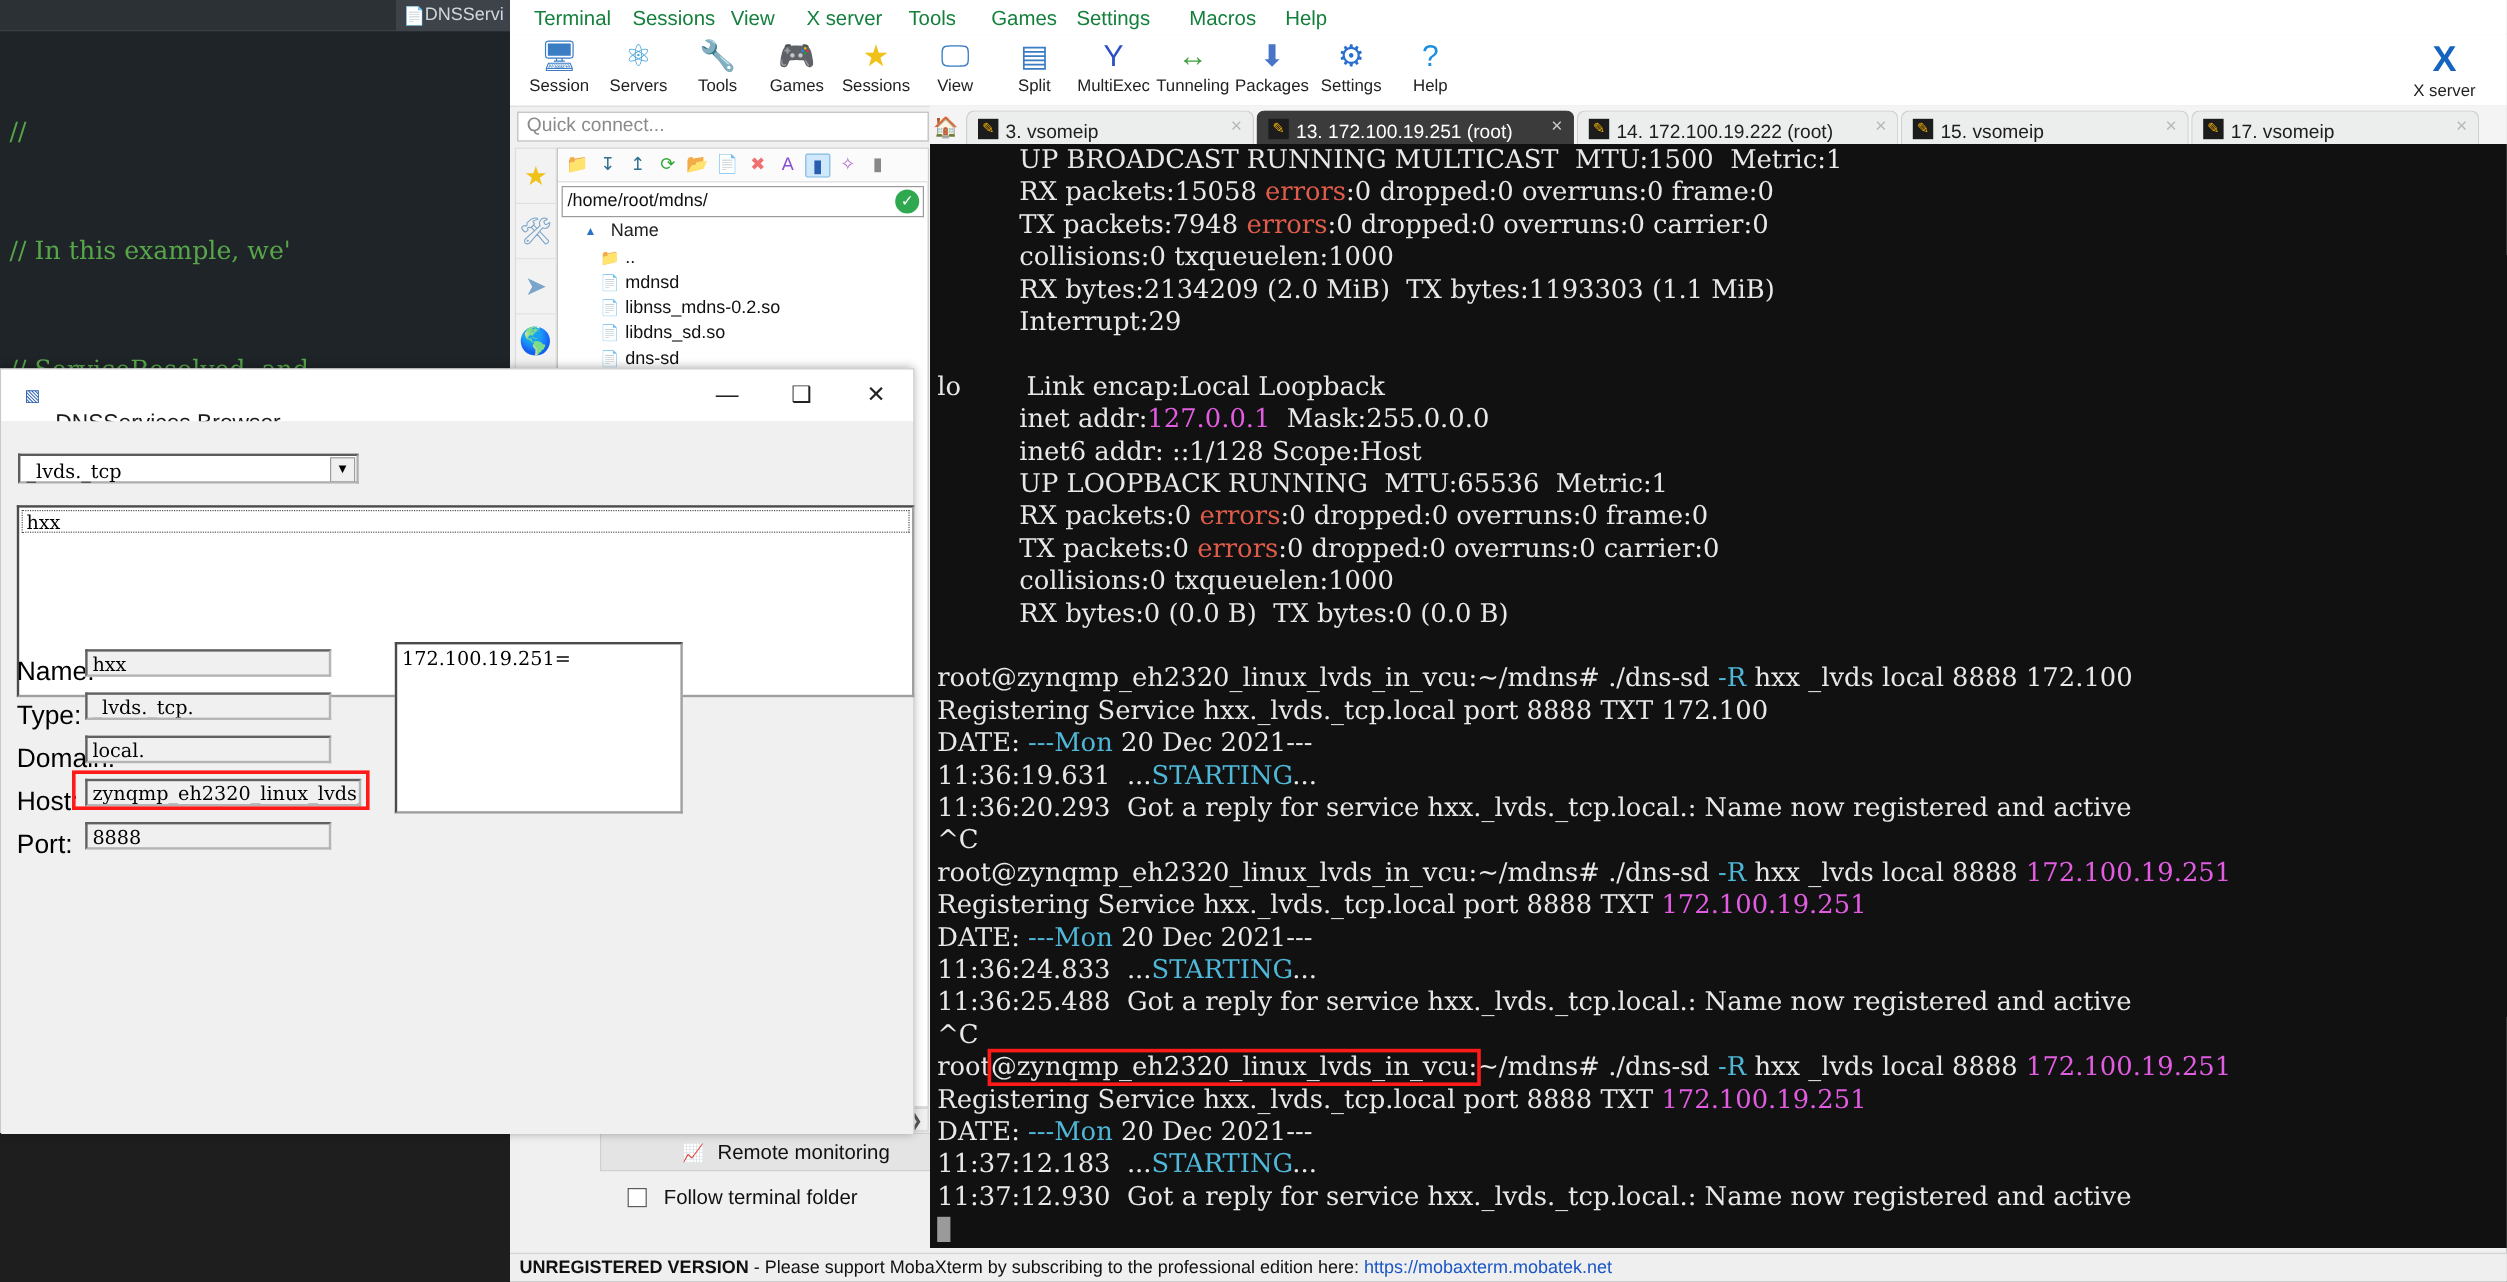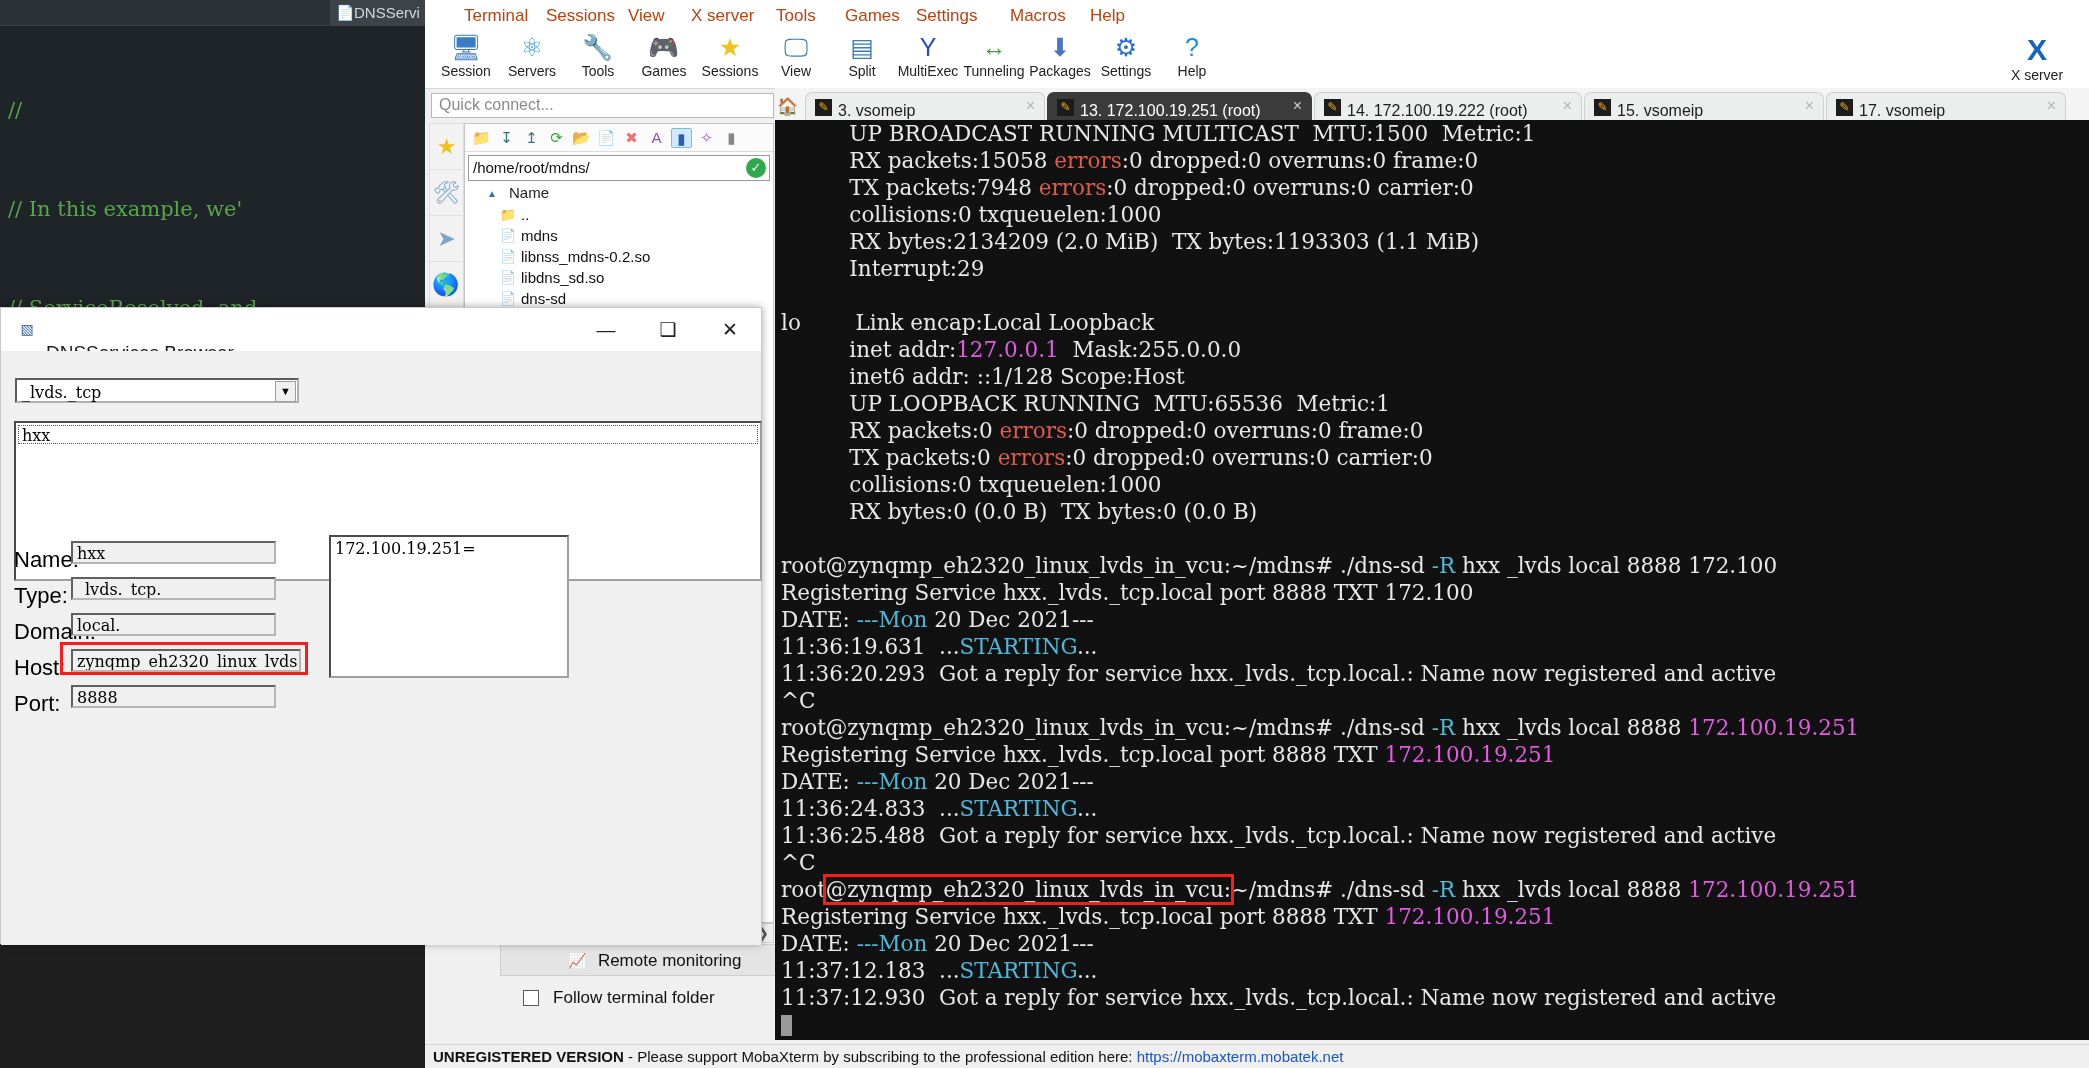--- a/index.html
+++ b/index.html
@@ -13,21 +13,21 @@
   #editor-tab .tabicon{ position:absolute; left:6px; top:4px; width:14px; height:14px; }
   #editor-code{ position:absolute; left:0; top:28px; width:430px; height:282px; color:#d4d4d4;
                 font-family:"DejaVu Serif", serif; font-size:21px; line-height:33px; white-space:pre; overflow:hidden; }
   #editor-code .cm{ color:#57a64a; }
   #editor-code .ln{ display:block; padding-left:8px;}
 
   
   #moba{ position:absolute; left:425px; top:0; width:1664px; height:1068px; background:#f0f0f0; }
 
   #menubar{ position:absolute; left:0; top:0; width:100%; height:29px; background:#fff; }
-  #menubar .mi{ position:absolute; top:4px; font-size:17px; color:#c2410c; padding:2px 6px; white-space:nowrap;margin-left:19px;}
+  #menubar .mi{ position:absolute; top:4px; font-size:17px; color:#15803d; padding:2px 6px; white-space:nowrap;}
 
   #toolbar{ position:absolute; left:0; top:29px; width:100%; height:60px; background:#fff; border-bottom:1px solid #d8d8d8;}
   .tbitem{ position:absolute; top:2px; width:66px; text-align:center; }
   .tbitem .glyph{ display:block; height:32px; line-height:32px; font-size:25px; }
   .tbitem .lbl{ display:block; font-size:14px; color:#222; white-space:nowrap; }
   #xserver-badge{ position:absolute; right:10px; top:4px; width:84px; text-align:center;}
   #xserver-badge .glyph{ display:block; font-size:30px; color:#1565c0; font-weight:bold; height:34px; line-height:34px;}
   #xserver-badge .lbl{ display:block; font-size:14px; color:#222;}
 
   
@@ -233,21 +233,21 @@
     <div id="fb-colhead">
       <span class="arrow">▲</span>
       <span class="nm">Name</span>
     </div>
     <div class="fbrow">
       <span class="ico" style="color:#3b9a46">📁</span>
       <span class="nm">..</span>
     </div>
     <div class="fbrow">
       <span class="ico" style="color:#7fc3e8">📄</span>
-      <span class="nm">mdns</span>
+      <span class="nm">mdnsd</span>
     </div>
     <div class="fbrow">
       <span class="ico" style="color:#9a9a9a">📄</span>
       <span class="nm">libnss_mdns-0.2.so</span>
     </div>
     <div class="fbrow">
       <span class="ico" style="color:#9a9a9a">📄</span>
       <span class="nm">libdns_sd.so</span>
     </div>
     <div class="fbrow">

